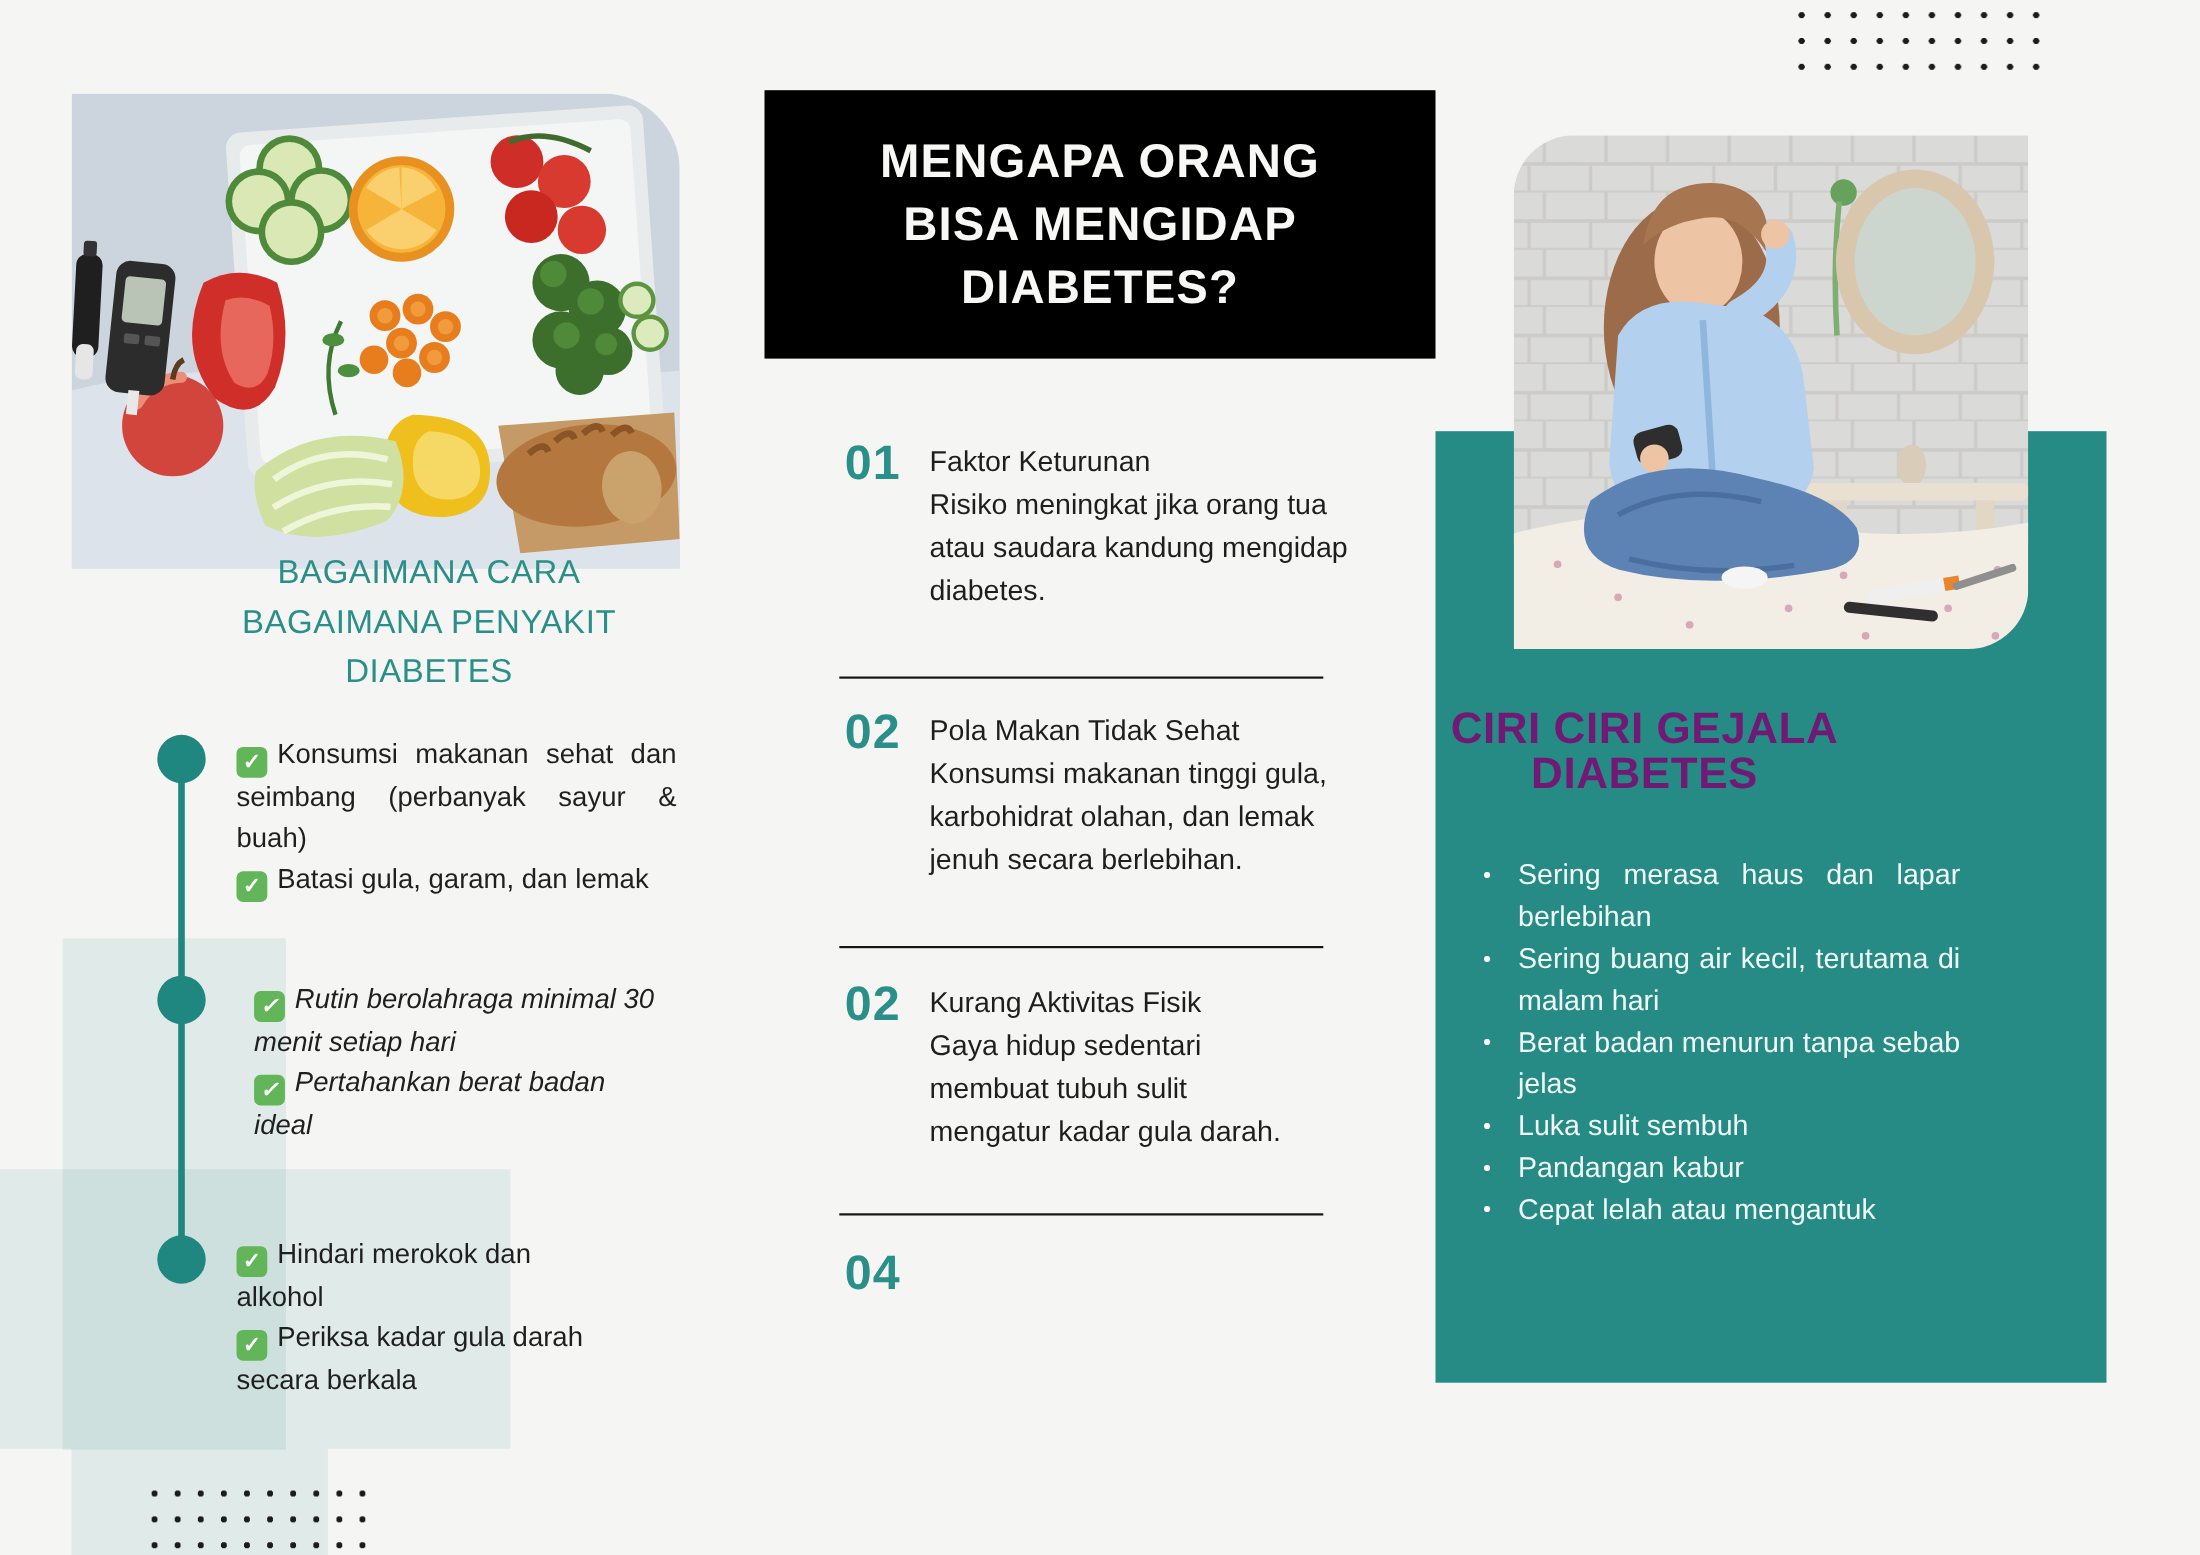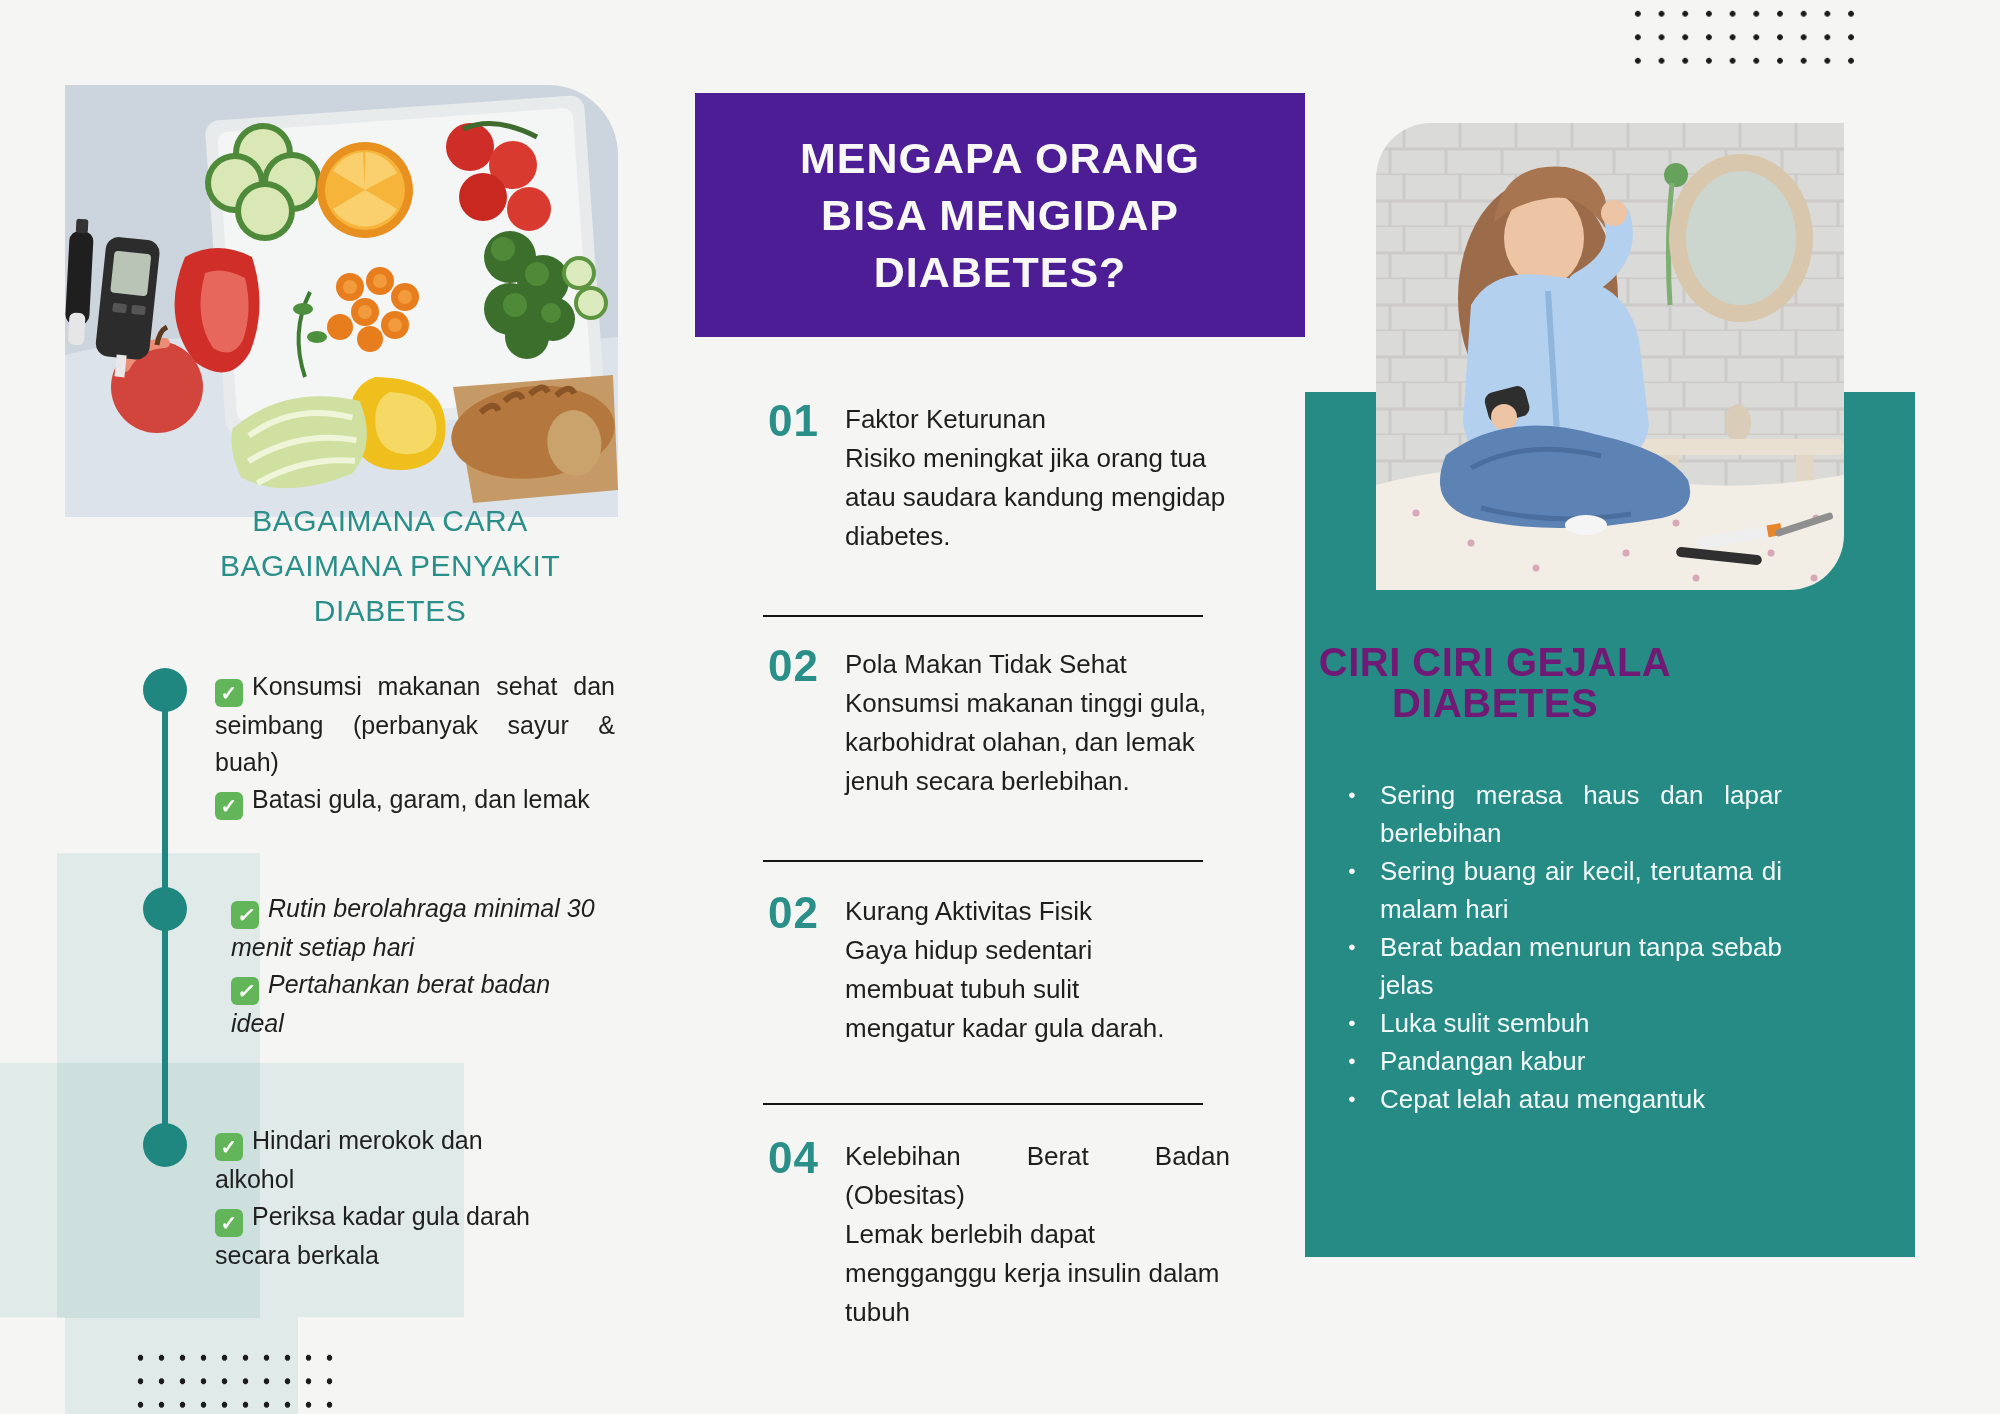--- a/index.html
+++ b/index.html
@@ -28,21 +28,21 @@
   .tline{left:162px;top:690px;width:6px;height:455px;background:#1F8680;}
   .tdot{width:44px;height:44px;border-radius:50%;background:#1F8680;left:143px;}
   .tl-item{position:absolute;font-size:25px;line-height:37px;color:#1f1f1f;}
   .chk-par{margin:0;}
   .chk-par.just{text-align:justify;}
   .chk{display:inline-block;width:28px;height:28px;border-radius:6px;background:#62b558;
        color:#fff;font-size:20px;line-height:28px;text-align:center;font-weight:bold;
        vertical-align:-5px;margin-right:9px;}
 
   
-  .mid-header{left:695px;top:93px;width:610px;height:244px;background:#4c1d95;
+  .mid-header{left:695px;top:82px;width:610px;height:244px;background:#000000;
               display:flex;align-items:center;justify-content:center;}
   .mid-header h1{margin:0;color:#f8f8f7;font-size:43px;font-weight:800;line-height:57px;
                  letter-spacing:1px;text-align:center;}
   .mid-item{position:absolute;left:768px;display:flex;justify-content:center;}
   .mid-num{width:77px;flex-shrink:0;color:#2A8F88;font-size:44px;font-weight:800;
            line-height:41px;letter-spacing:1px;}
   .mid-text{width:385px;font-size:26px;line-height:39px;color:#1e1e1e;}
   .mid-text.narrow{width:345px;}
   .tstretch{text-align:justify;text-align-last:justify;}
   .divider{position:absolute;left:763px;width:440px;height:2px;background:#151515;}
@@ -228,25 +228,20 @@
     <div class="mid-num">02</div>
     <div class="mid-text narrow">
       <div>Kurang Aktivitas Fisik</div>
       <div>Gaya hidup sedentari membuat tubuh sulit mengatur kadar gula darah.</div>
     </div>
   </div>
   <div class="divider" style="top:1103px;"></div>
 
   <div class="mid-item" style="top:1137px;">
     <div class="mid-num">04</div>
-    <div class="mid-text">
-      <div class="tstretch">Kelebihan Berat Badan</div>
-      <div>(Obesitas)</div>
-      <div>Lemak berlebih dapat mengganggu kerja insulin dalam tubuh</div>
-    </div>
   </div>
 
   <div class="abs sym-box"></div>
 
   <div class="photo woman">
     <svg viewBox="0 0 468 467">
       <defs>
         <pattern id="brick" width="56" height="52" patternUnits="userSpaceOnUse">
           <rect width="56" height="52" fill="#dadad8"></rect>
           <path d="M0 26 H56 M0 52 H56 M28 0 V26 M14 26 V52" stroke="#cccbc8" stroke-width="3" fill="none"></path>

